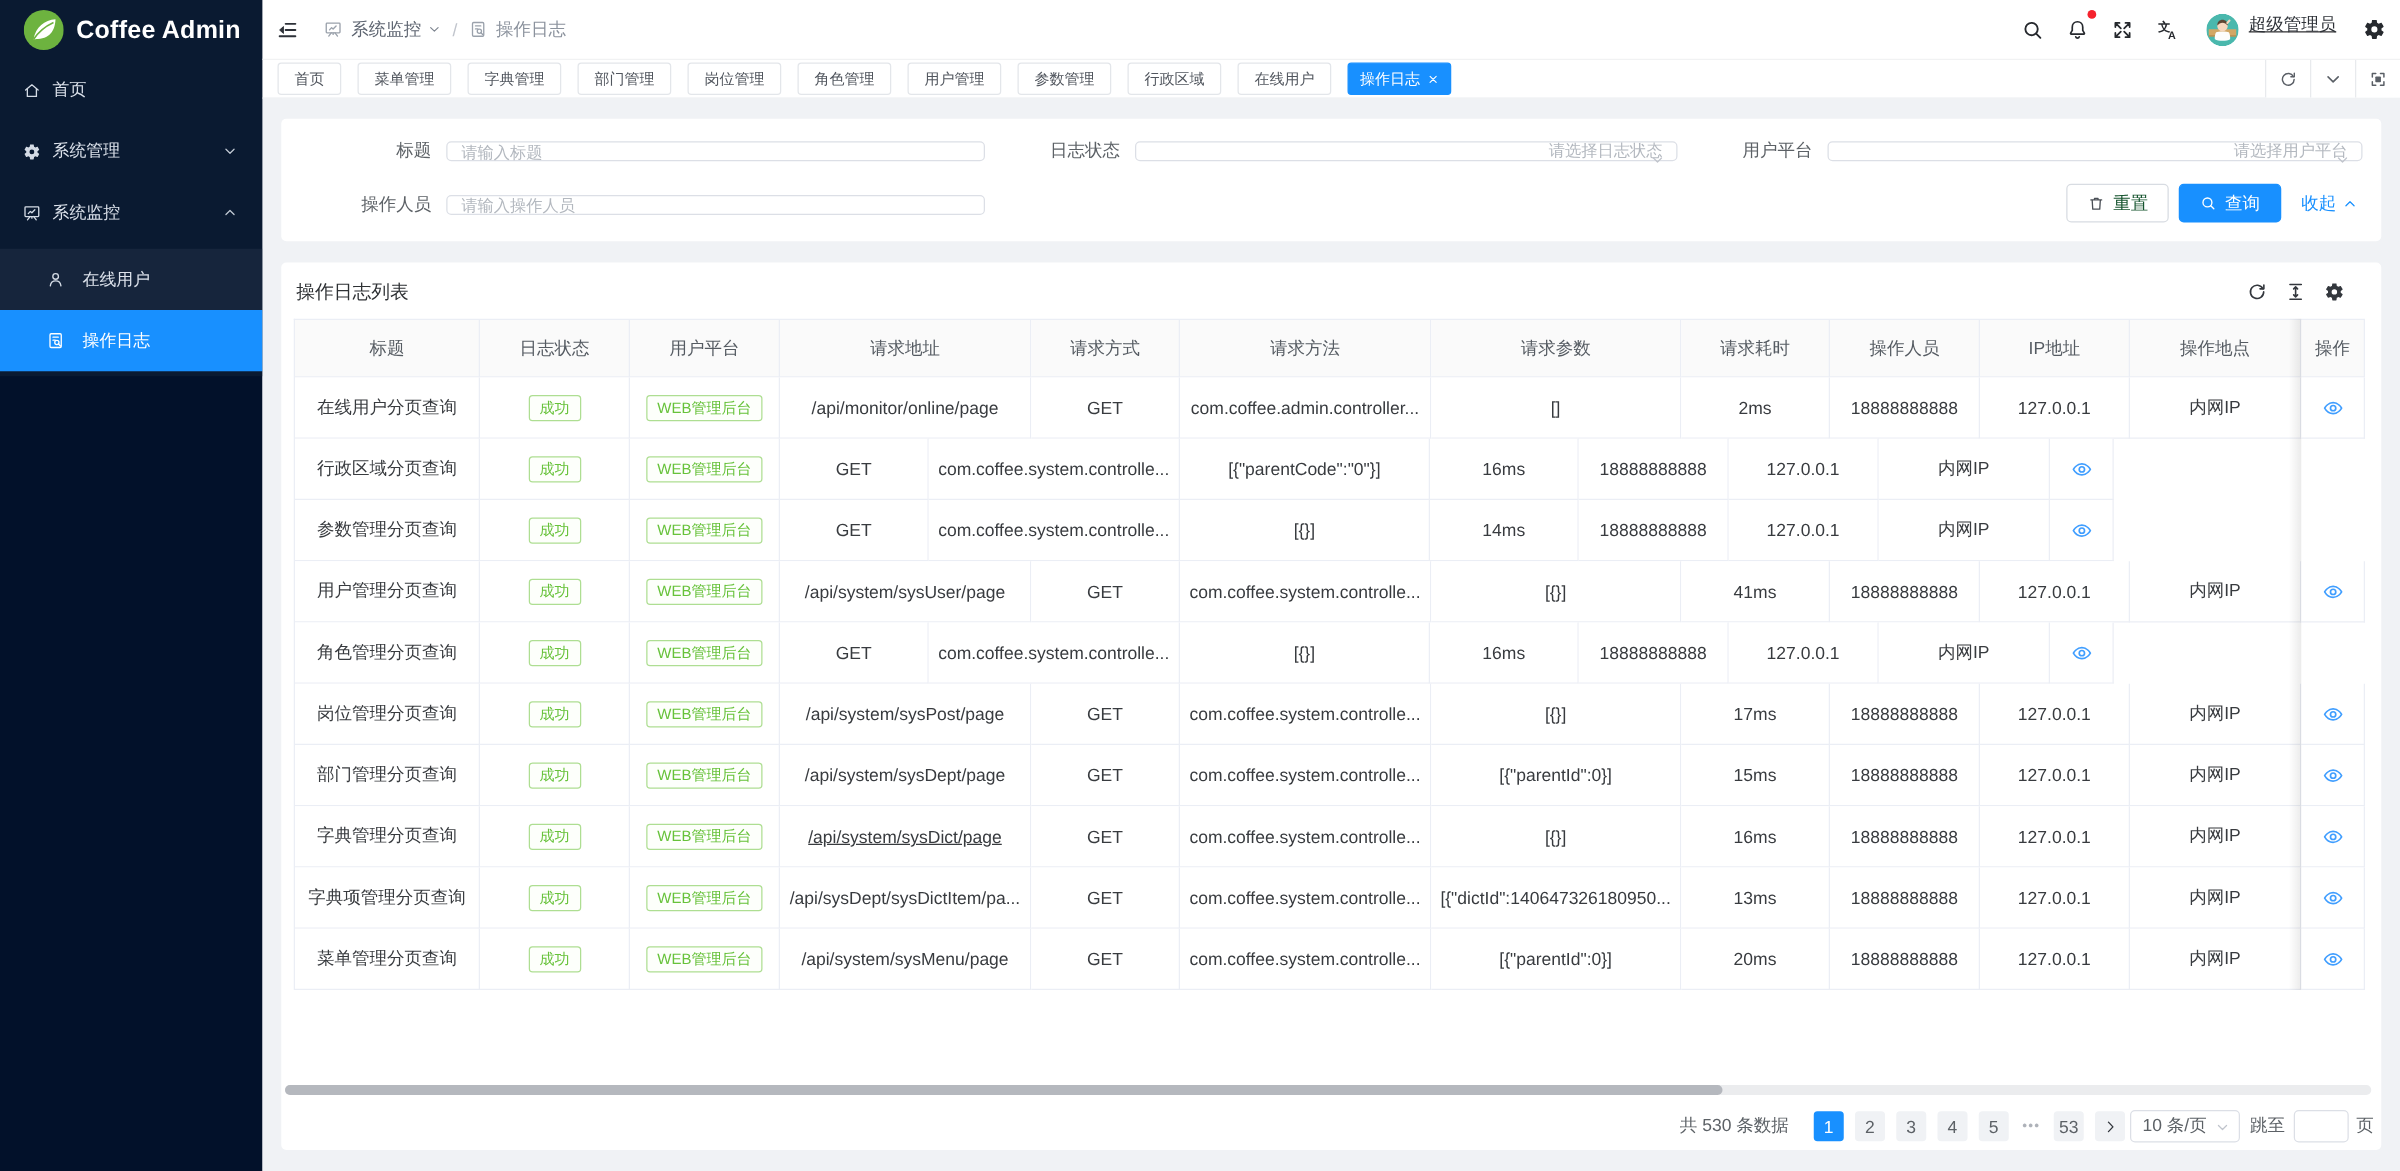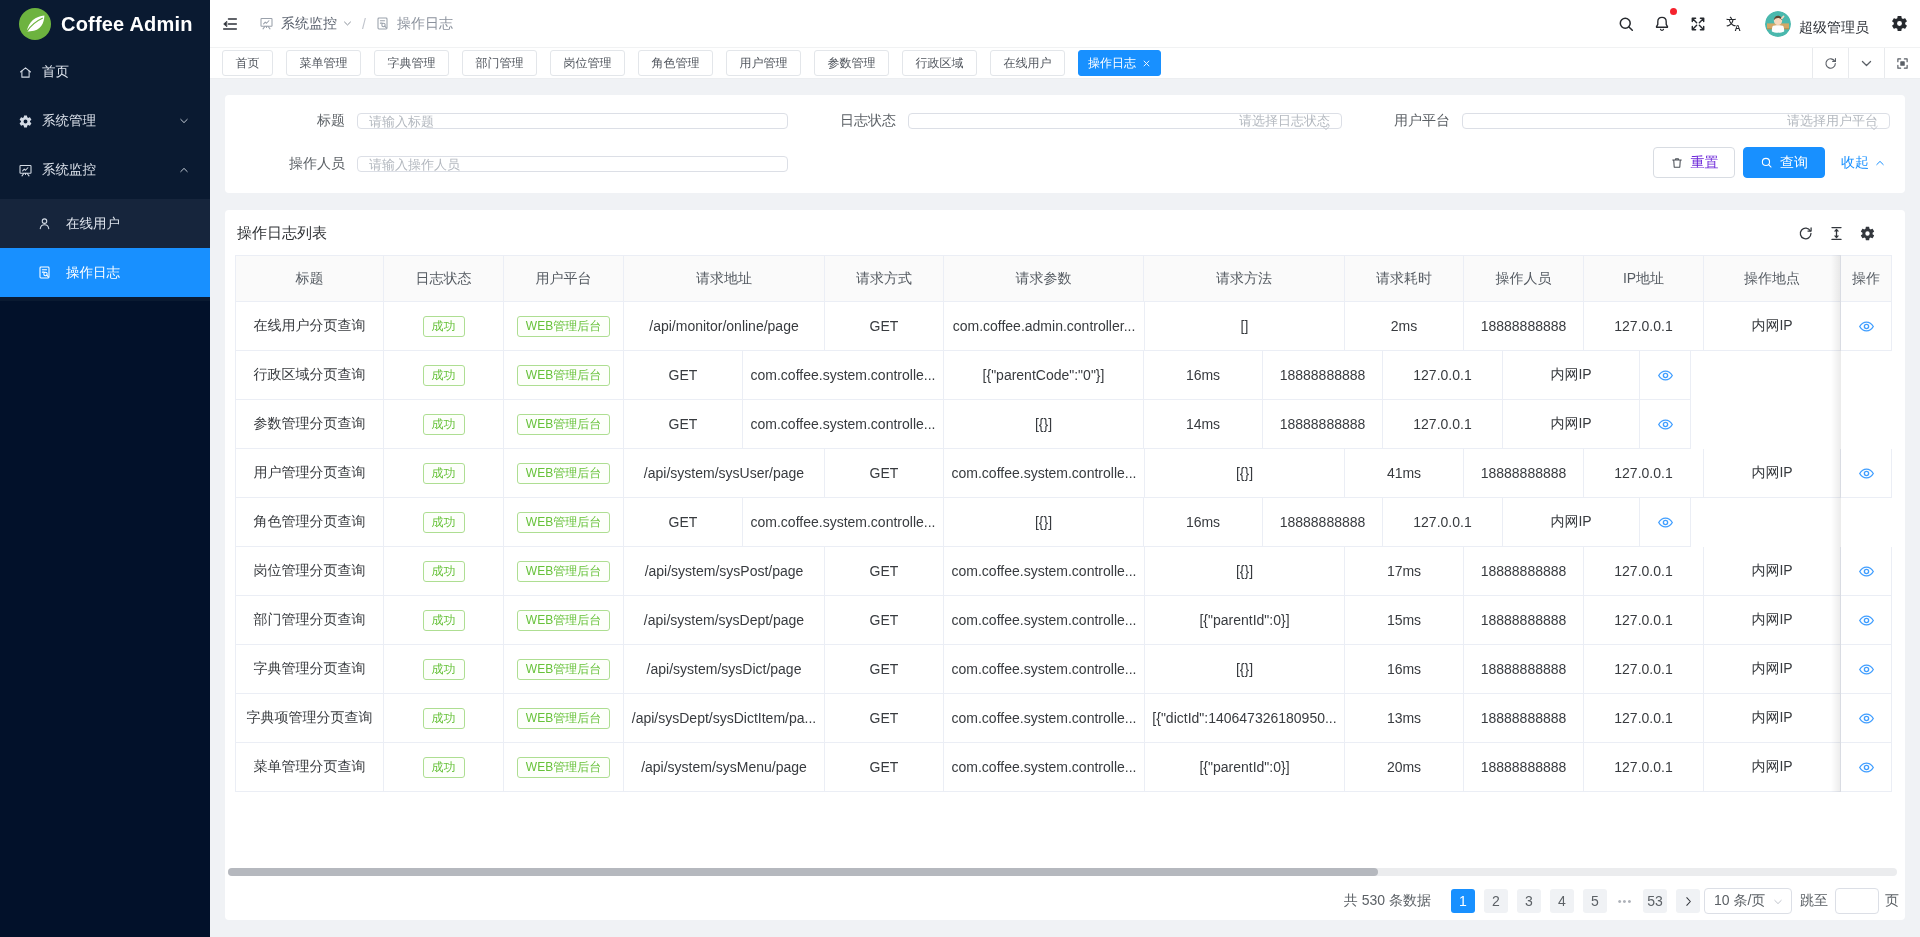--- a/index.html
+++ b/index.html
@@ -37,21 +37,21 @@
   .crumb-seg { display:flex; align-items:center; cursor:pointer; }
   .crumb-icon { width:15px; height:15px; color:#9aa1ab; margin-right:7px; }
   .crumb-t1 { color:#5d6470; }
   .crumb-dd { width:11px; height:11px; color:#7d848f; margin-left:5px; }
   .crumb-sep { color:#c0c4cc; margin:0 9px; }
   .crumb-t2 { color:#8b929d; }
   .hdr-right { margin-left:auto; display:flex; align-items:center; padding-right:11px; }
   .hdr-ibtn { width:18px; height:18px; color:#26292e; margin-left:18px; cursor:pointer; position:relative; }
   .hdr-ibtn.first { margin-left:0; }
   .hdr-dot { position:absolute; right:-6px; top:-7px; width:7px; height:7px; border-radius:50%; background:#f5222d; }
-  .hdr-user { display:flex; align-items:flex-end; margin-left:22px; cursor:pointer; }
+  .hdr-user { display:flex; align-items:flex-start; margin-left:22px; cursor:pointer;text-decoration:underline; }
   .avatar { width:26px; height:26px; border-radius:50%; overflow:hidden; flex:none; }
   .hdr-name { font-size:14px; color:#2e3238; margin-left:8px; }
   .hdr-gear { width:19px; height:19px; color:#26292e; margin-left:21px; cursor:pointer; }
 
   
   .tabbar { height:31px; background:#fff; border-bottom:1px solid #eceef1; display:flex; align-items:flex-start; padding-left:12px; position:relative; flex:none; }
   .tab { margin-top:2px; height:26px; display:inline-flex; align-items:center; padding:0 12.5px; border:1px solid #e3e6ea; border-radius:3px; background:#fff; font-size:12px; color:#51565e; margin-right:13px; cursor:pointer; white-space:nowrap; }
   .tab.active { background:#1890ff; border-color:#1890ff; color:#fff; padding:0 9px; }
   .tab .tab-x { width:9px; height:9px; margin-left:6px; color:#fff; }
   .tab-ctrls { position:absolute; right:0; top:0; height:30px; display:flex; }
@@ -71,21 +71,21 @@
   .fctl input::placeholder { color:#b3b8bf; }
   .fctl .ph { font-size:13px; color:#b3b8bf; }
   .fctl .sel-arrow { position:absolute; right:9px; top:8px; width:12px; height:12px; color:#c0c4cc; }
   .w-input { width:431px; }
   .w-sel2 { width:434px; }
   .w-sel3 { width:428px; }
   .fbtns { position:absolute; right:19px; display:flex; align-items:center; }
   .fcard { position:relative; }
   .fbtns { bottom:15px; }
   .btn { height:31px; display:inline-flex; align-items:center; justify-content:center; border-radius:4px; font-size:14px; cursor:pointer; }
-  .btn-plain { width:82px; border:1px solid #d8dce2; background:#fff; color:#6d28d9; }
+  .btn-plain { width:82px; border:1px solid #d8dce2; background:#fff; color:#14532d; }
   .btn-plain svg { width:14px; height:14px; margin-right:7px; color:#4a4f56; }
   .btn-primary { width:82px; background:#1890ff; border:1px solid #1890ff; color:#fff; margin-left:8px; }
   .btn-primary svg { width:13px; height:13px; margin-right:7px; }
   .collapse-link { margin-left:16px; color:#1890ff; font-size:14px; display:inline-flex; align-items:center; cursor:pointer; }
   .collapse-link svg { width:12px; height:12px; margin-left:5px; }
 
   
   .tcard { margin:17px 15px 0; height:710px; background:#fff; border-radius:4px; position:relative; }
   .tcard-head { display:flex; align-items:center; padding:14px 29px 0 12px; }
   .tcard-title { font-size:15px; color:#2e3134; font-weight:500; }
@@ -426,22 +426,22 @@
 
         <div class="t-wrap">
           <div class="t-grid">
             <div class="t-head" id="t-head">
                 <div class="t-row">
                   <div class="t-cell" style="width: 148px;">标题</div>
                   <div class="t-cell" style="width: 120px;">日志状态</div>
                   <div class="t-cell" style="width: 120px;">用户平台</div>
                   <div class="t-cell" style="width: 201px;">请求地址</div>
                   <div class="t-cell" style="width: 119px;">请求方式</div>
+                  <div class="t-cell" style="width: 201px;">请求方法</div>
                   <div class="t-cell" style="width: 200px;">请求参数</div>
-                  <div class="t-cell" style="width: 201px;">请求方法</div>
                   <div class="t-cell" style="width: 119px;">请求耗时</div>
                   <div class="t-cell" style="width: 120px;">操作人员</div>
                   <div class="t-cell" style="width: 120px;">IP地址</div>
                   <div class="t-cell" style="width: 137px;">操作地点</div>
                   <div class="t-cell" style="width: 51px;">操作</div>
                 </div>
               </div>
             <div class="t-body" id="t-body">
                 <div class="t-row">
                   <div class="t-cell" style="width: 148px;">在线用户分页查询</div>
@@ -616,21 +616,21 @@
                   </div>
                 </div>
                 <div class="t-row">
                   <div class="t-cell" style="width: 148px;">字典管理分页查询</div>
                   <div class="t-cell" style="width: 120px;">
                     <span class="tag">成功</span>
                   </div>
                   <div class="t-cell" style="width: 120px;">
                     <span class="tag">WEB管理后台</span>
                   </div>
-                  <div class="t-cell" style="width: 201px;">/api/system/sysDict/page</div>
+                  <div class="t-cell" style="width: 201px; text-decoration: underline;">/api/system/sysDict/page</div>
                   <div class="t-cell" style="width: 119px;">GET</div>
                   <div class="t-cell" style="width: 201px;">com.coffee.system.controlle...</div>
                   <div class="t-cell" style="width: 200px;">[{}]</div>
                   <div class="t-cell" style="width: 119px;">16ms</div>
                   <div class="t-cell" style="width: 120px;">18888888888</div>
                   <div class="t-cell" style="width: 120px;">127.0.0.1</div>
                   <div class="t-cell" style="width: 137px;">内网IP</div>
                   <div class="t-cell" style="width: 51px;">
                     <span class="eye-btn">
                       <svg viewBox="0 0 24 24" width="100%" height="100%" fill="none" stroke="currentColor" stroke-width="1.7" stroke-linecap="round" stroke-linejoin="round">

